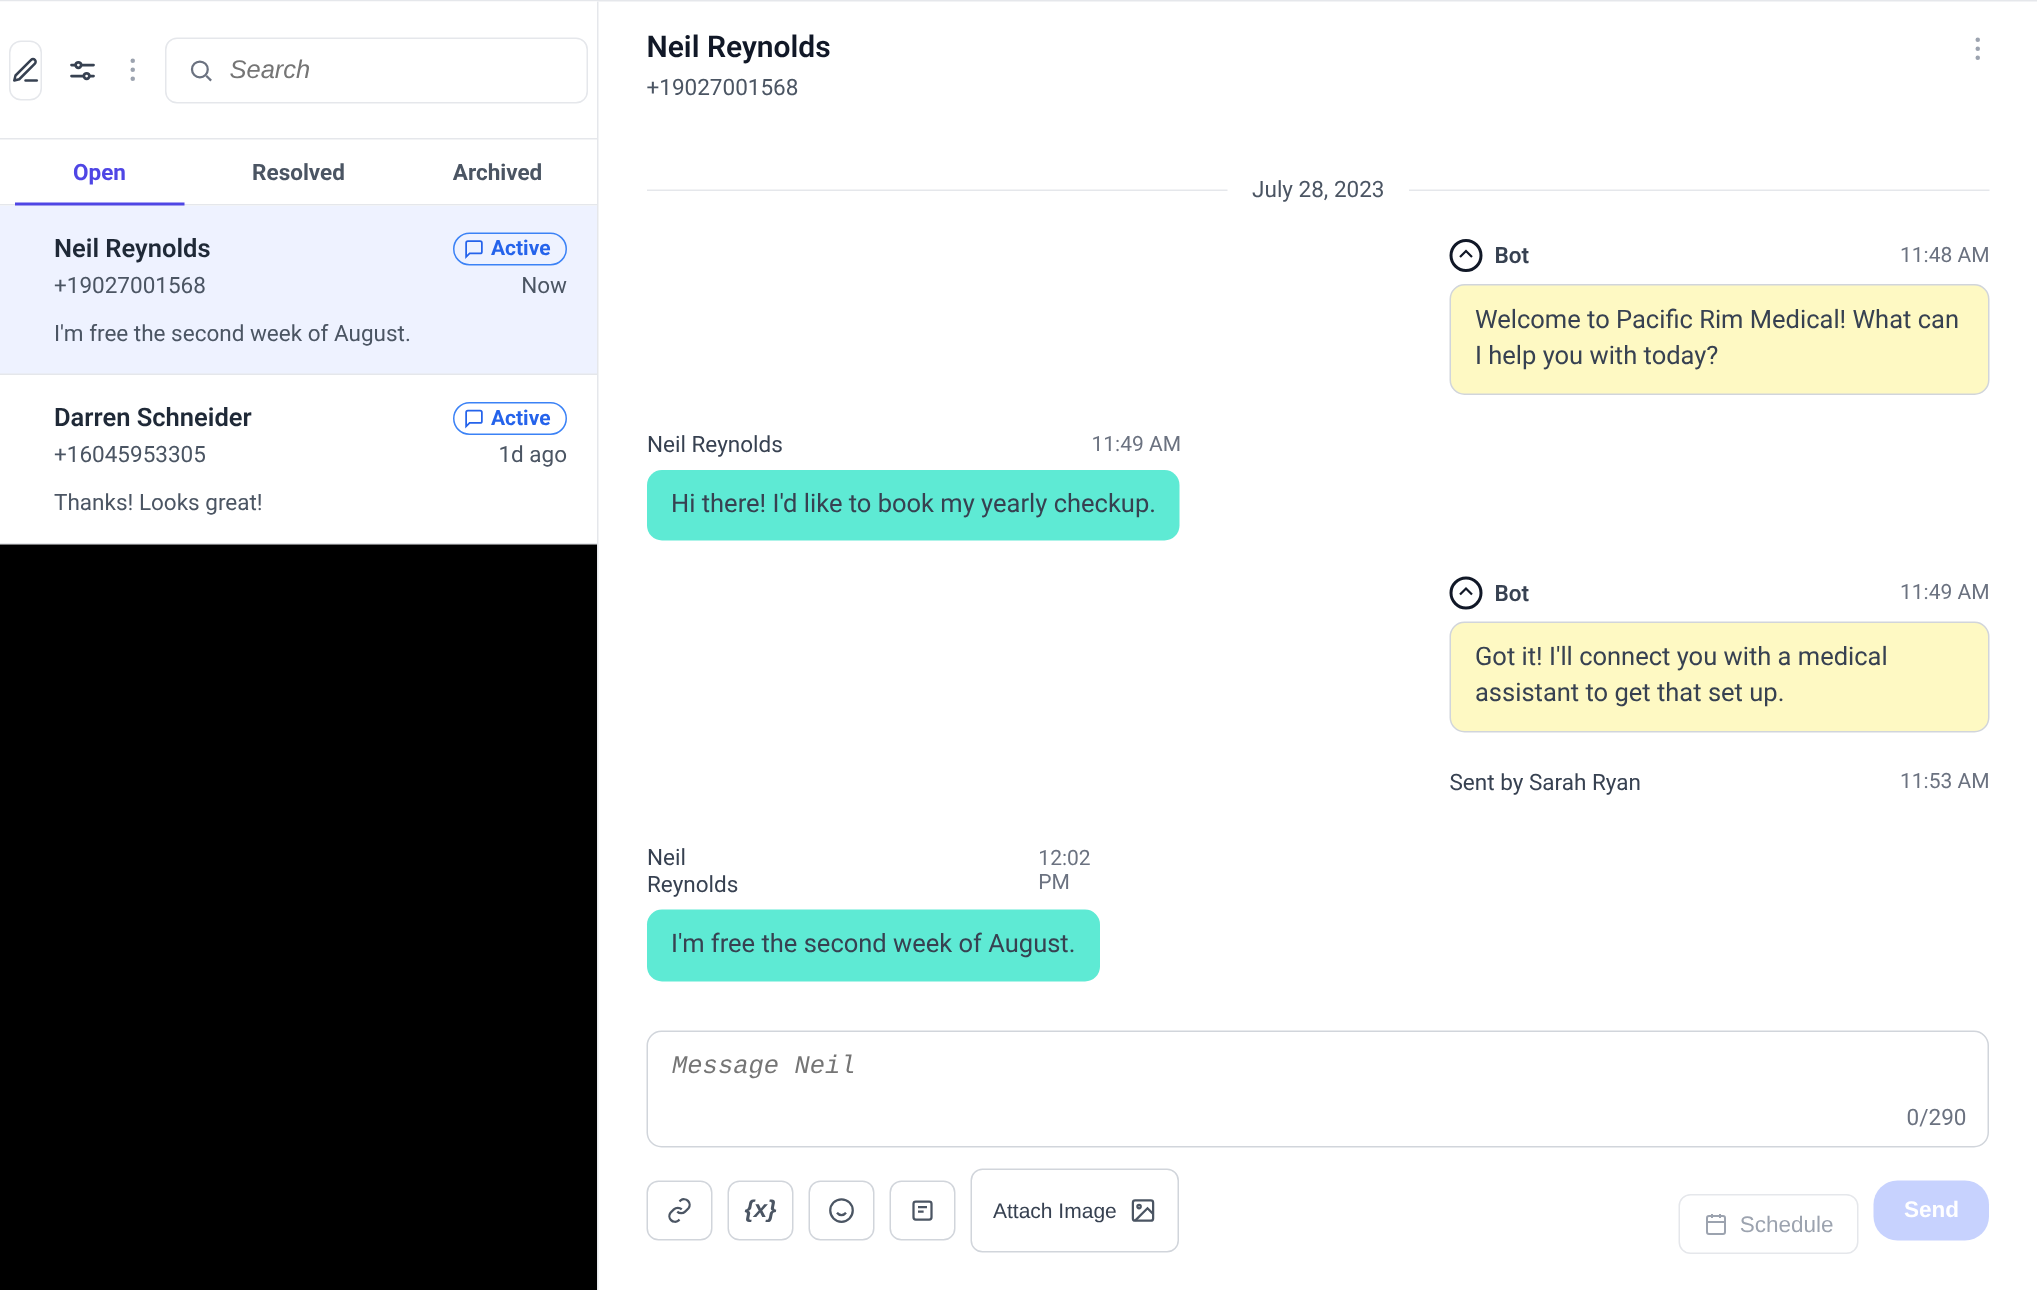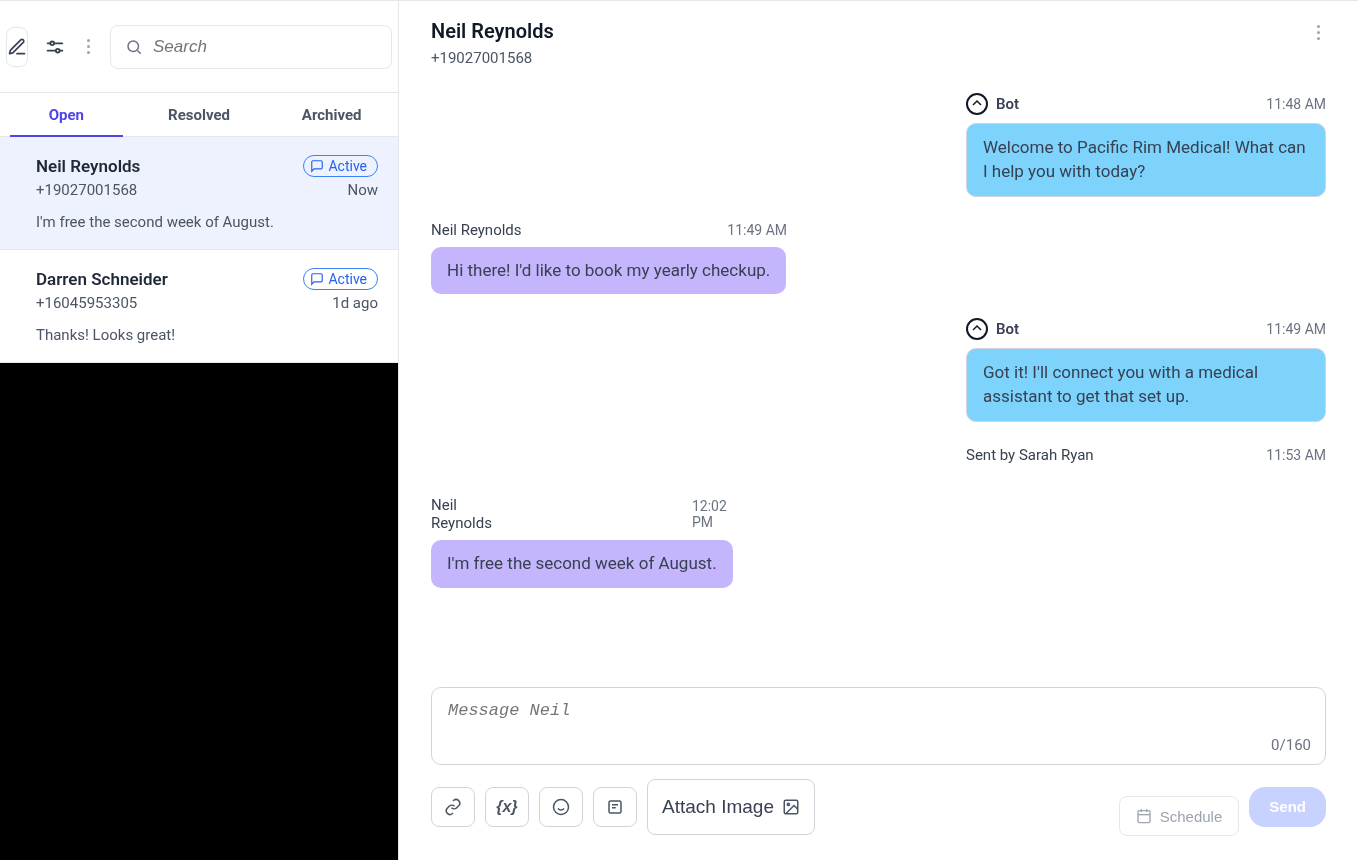--- a/index.html
+++ b/index.html
@@ -83,21 +83,21 @@
     padding: 18px 20px 18px 36px;
     border-bottom: 1px solid #e5e7eb;
     cursor: pointer;
   }
   .conv-item.selected { background: #eef2ff; }
   .conv-row1 { display: flex; align-items: center; justify-content: space-between; }
   .conv-name { font-weight: 600; font-size: 17px; color: #1f2937; }
   .badge-active {
     border: 1px solid #3b82f6;
     color: #2563eb;
-    font-weight: 400;
+    font-weight: 700;
     border-radius: 999px;
     padding: 2px 10px 2px 6px;
     font-size: 14px;
     display: inline-flex; align-items: center; gap: 4px;
   }
   .conv-row2 { display: flex; justify-content: space-between; margin-top: 4px; color: #4b5563; font-size: 15px; }
   .conv-preview { margin-top: 14px; color: #4b5563; font-size: 15px; }
   .black-fill { flex: 1; background: #000; }
 
   .main {
@@ -143,23 +143,23 @@
     width: 22px; height: 22px; border: 2px solid #111827; border-radius: 50%;
     display:flex; align-items:center; justify-content:center;
   }
   .bubble {
     max-width: 360px;
     padding: 12px 16px;
     border-radius: 10px;
     font-size: 17px;
     line-height: 1.4;
   }
-  .bubble.bot { background: #7dd3fc; border: 1px solid #d1d5db; color: #374151; }
+  .bubble.bot { background: #fef9c3; border: 1px solid #d1d5db; color: #374151; }
   .bubble.agent { background: #4f46e5; color: #fff; }
-  .bubble.user { background: #c4b5fd; color: #374151; }
+  .bubble.user { background: #5eead4; color: #374151; }
 
   .left-meta-row {
     display:flex; align-items:center; gap: 200px; margin-bottom:8px;
     width: 356px; justify-content: space-between;
   }
   .sender-left { font-size:15px; color:#374151; }
 
   .composer-wrap { padding: 0 32px 24px 32px; }
   .composer {
     border: 1px solid #d1d5db;
@@ -181,21 +181,21 @@
   }
   .sq-btn {
     width:44px; height:40px; border:1px solid #d1d5db; border-radius:8px;
     background:#fff; display:flex; align-items:center; justify-content:center;
     color:#4b5563; cursor:pointer; font-size:16px;
   }
   .attach-btn {
     height:56px; border:1px solid #d1d5db; border-radius:8px;
     background:#fff; display:flex; align-items:center; gap:8px;
     padding: 0 14px; color:#374151; font-weight:500; cursor:pointer;
-    font-size: 19px;
+    font-size: 14px;
   }
   .spacer { flex:1; }
   .schedule-btn {
     height:40px; border:1px solid #e5e7eb; border-radius:8px;
     background:#fff; display:flex; align-items:center; gap:8px;
     padding: 0 16px; color:#9ca3af; font-weight:500; cursor:pointer;
     font-size: 15px;
     margin-top: 19px;
   }
   .send-btn {
@@ -300,20 +300,23 @@
       <button style="background:none;border:none;padding:6px;">
         <div class="dots-v">
             <span></span>
             <span></span>
             <span></span>
           </div>
       </button>
     </div>
 
     <div class="chat-scroll">
+      <div class="date-sep">
+        <span>July 28, 2023</span>
+      </div>
 
       <div class="msg-block right">
         <div class="msg-meta">
           <span class="bot-circle">
             <svg width="12" height="12" viewBox="0 0 24 24" fill="none" stroke="#111827" stroke-width="3">
                 <polyline points="4 14 12 6 20 14"></polyline>
               </svg>
           </span>
           <span style="font-weight:600;">Bot</span>
           <span class="msg-time">11:48 AM</span>
@@ -354,21 +357,21 @@
           <span class="sender-left">Neil Reynolds</span>
           <span class="msg-time">12:02 PM</span>
         </div>
         <div class="bubble user">I'm free the second week of August.</div>
       </div>
     </div>
 
     <div class="composer-wrap">
       <div class="composer">
         <input placeholder="Message Neil" style="">
-        <span class="char-count">0/160</span>
+        <span class="char-count">0/290</span>
       </div>
       <div class="composer-actions">
         <button class="sq-btn">
           <svg width="18" height="18" viewBox="0 0 24 24" fill="none" stroke="#4b5563" stroke-width="2">
               <path d="M10 13a5 5 0 0 0 7 0l3-3a5 5 0 0 0-7-7l-1 1"></path>
               <path d="M14 11a5 5 0 0 0-7 0l-3 3a5 5 0 0 0 7 7l1-1"></path>
             </svg>
         </button>
         <button class="sq-btn" style="font-weight:600;font-style:italic;">
           <span>{x}</span>

